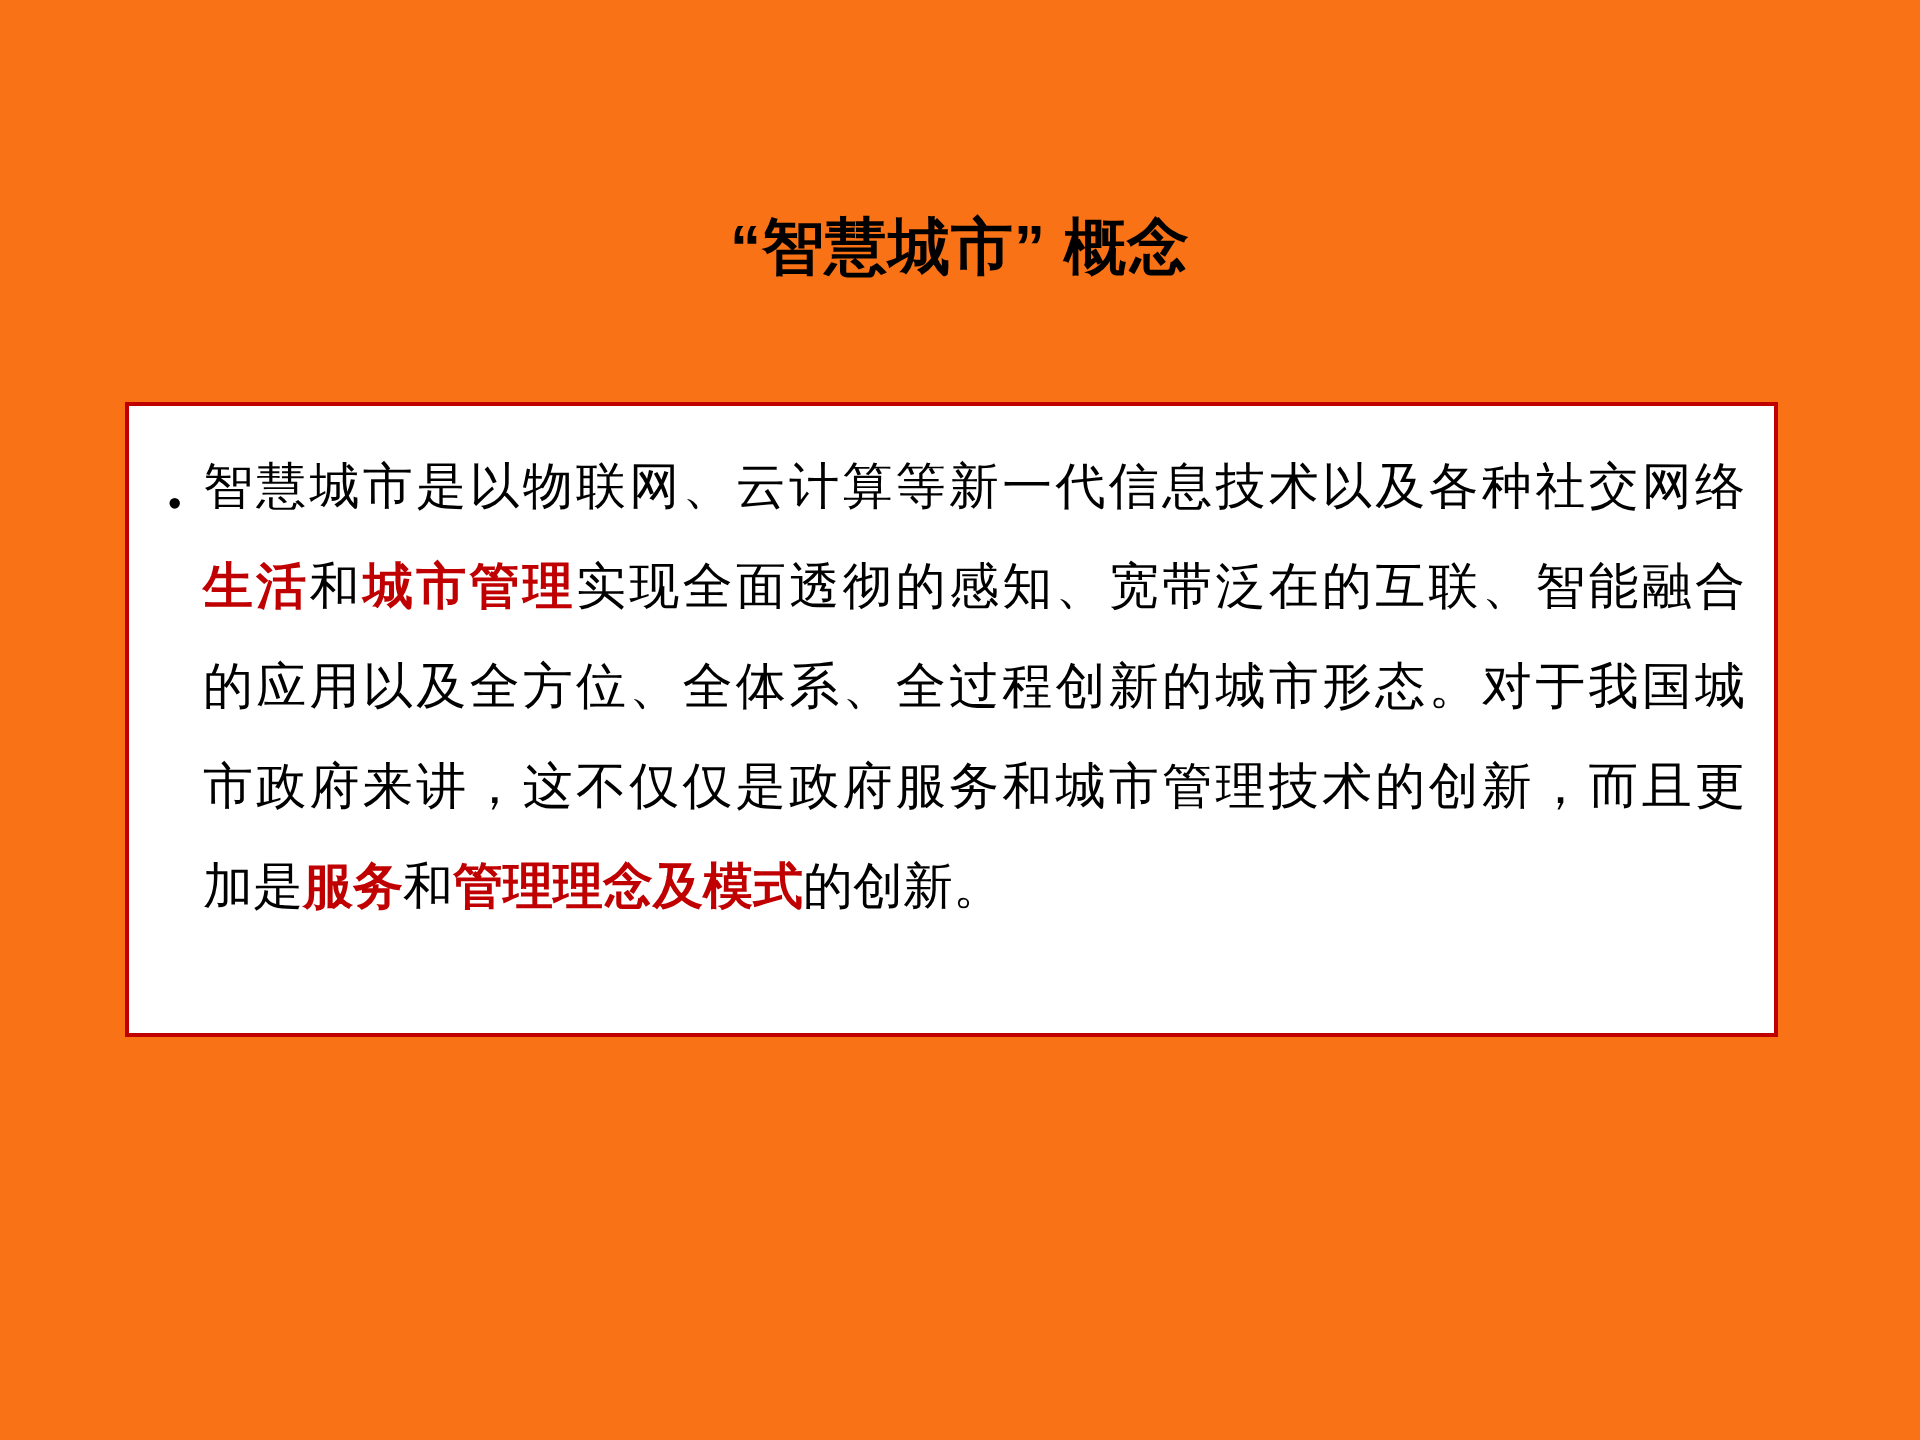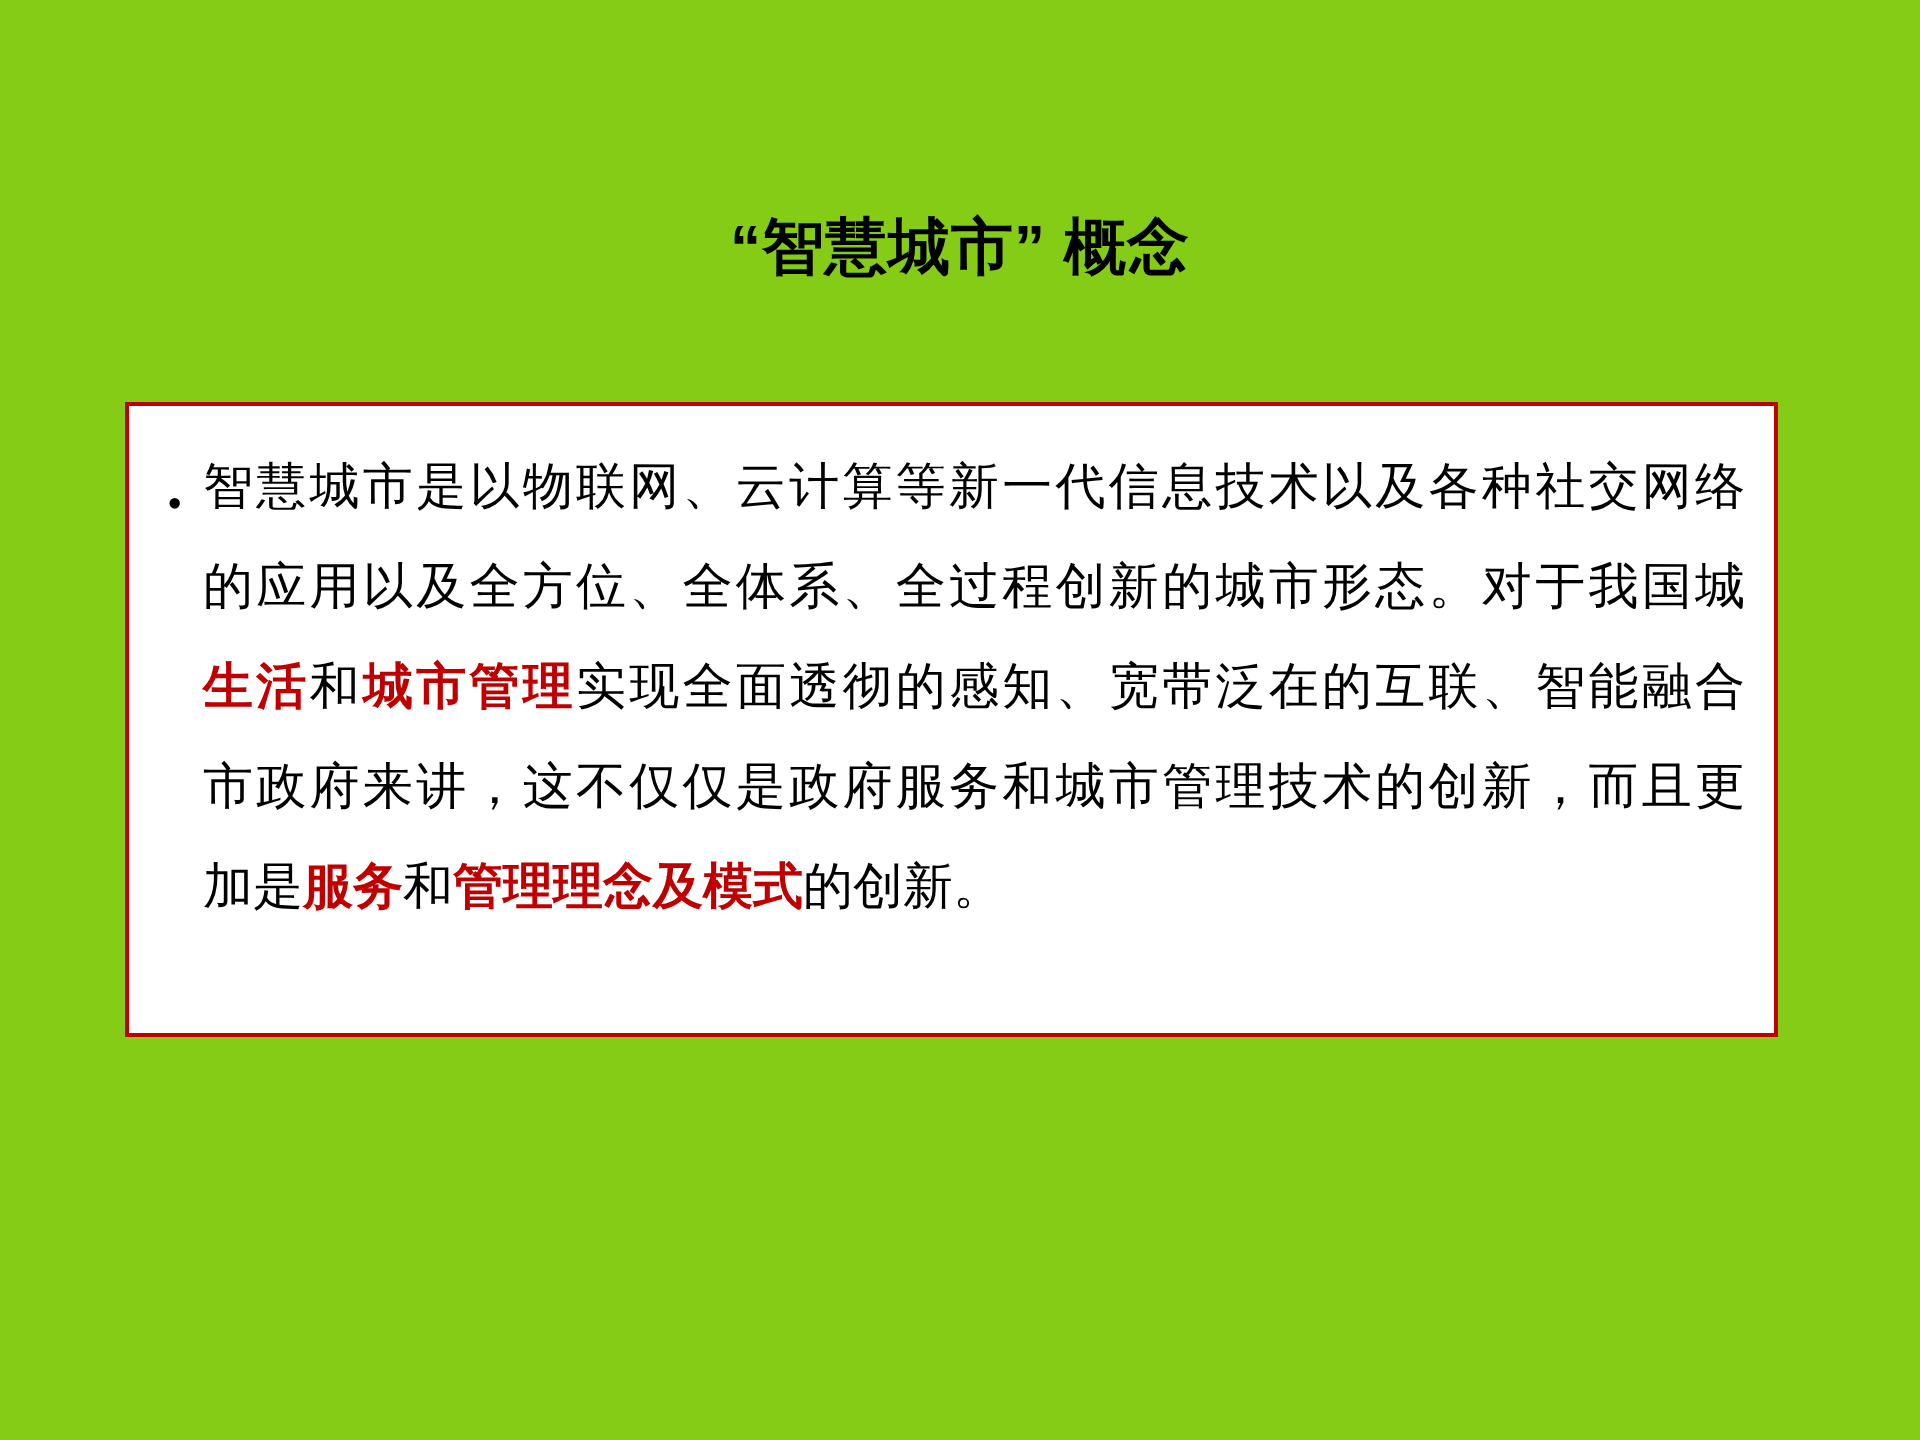--- a/index.html
+++ b/index.html
@@ -67,26 +67,26 @@
   .text-line.last {
     text-align-last: left;
   }
   .hl {
     font-weight: bold;
   }
 </style>
 </head>
 <body>
 
-<div class="slide" style="background: #84cc16;">
+<div class="slide" style="background: #f97316;">
   <div class="slide-title" style="color: rgb(0, 0, 0);">“智慧城市” 概念</div>
 
   <div class="content-box" style="border-color: rgb(192, 0, 0);">
     <div class="bullet-marker">•</div>
     <div class="body-paragraph" style="color: rgb(0, 0, 0);">
         <div class="text-line justified"><span>智慧城市是以物联网、云计算等新一代信息技术以及各种社交网络</span></div>
+        <div class="text-line justified"><span class="hl" style="color: rgb(192, 0, 0);">生活</span><span>和</span><span class="hl" style="color: rgb(192, 0, 0);">城市管理</span><span>实现全面透彻的感知、宽带泛在的互联、智能融合</span></div>
         <div class="text-line justified"><span>的应用以及全方位、全体系、全过程创新的城市形态。对于我国城</span></div>
-        <div class="text-line justified"><span class="hl" style="color: rgb(192, 0, 0);">生活</span><span>和</span><span class="hl" style="color: rgb(192, 0, 0);">城市管理</span><span>实现全面透彻的感知、宽带泛在的互联、智能融合</span></div>
         <div class="text-line justified"><span>市政府来讲，这不仅仅是政府服务和城市管理技术的创新，而且更</span></div>
         <div class="text-line last"><span>加是</span><span class="hl" style="color: rgb(192, 0, 0); margin-top: 28px;">服务</span><span>和</span><span class="hl" style="color: rgb(192, 0, 0); font-family: Liberation Serif, serif;">管理理念及模式</span><span>的创新。</span></div>
       </div>
   </div>
 </div>
 
 </body></html>

